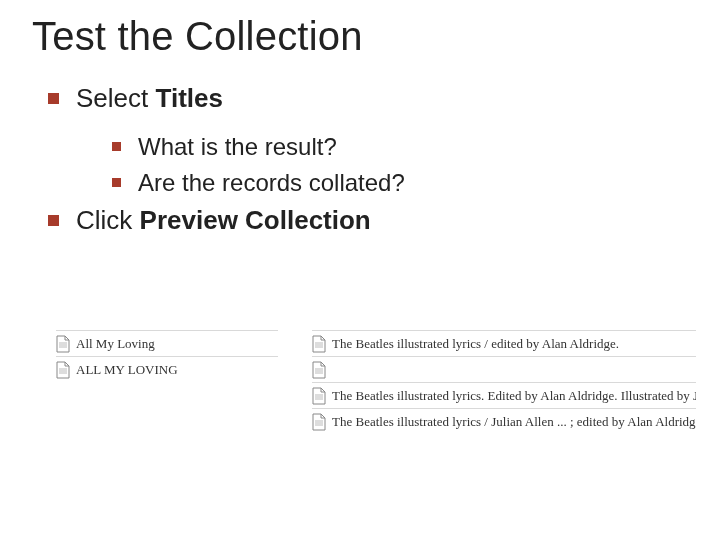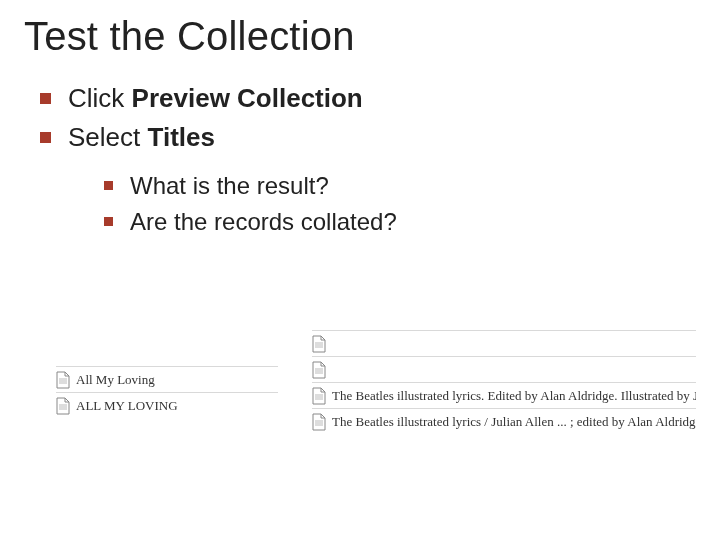--- a/index.html
+++ b/index.html
@@ -9,21 +9,21 @@
     width: 720px;
     height: 540px;
     font-family: Verdana, Geneva, sans-serif;
     color: #222;
     overflow: hidden;
   }
   .slide {
     box-sizing: border-box;
     width: 720px;
     height: 540px;
-    padding: 10px 24px 0 16px;
+    padding: 10px 24px 0 24px;
     position: relative;
   }
   .title {
     font-size: 40px;
     font-weight: 400;
     margin: 4px 0 22px 8px;
     letter-spacing: 0.2px;
   }
   ul.level1 {
     list-style: none;
@@ -74,21 +74,21 @@
     position: absolute;
     left: 56px;
     top: 330px;
     width: 640px;
     display: flex;
     gap: 34px;
     font-family: "Times New Roman", Times, serif;
     font-size: 13px;
     color: #333;
   }
-  .col-left  { width: 232px; margin-top: 36px; }
+  .col-left  { width: 232px; }
   .col-right { width: 384px; }
   .row {
     display: flex;
     align-items: center;
     gap: 6px;
     height: 26px;
     border-top: 1px solid #d9d9d9;
     box-sizing: border-box;
     white-space: nowrap;
     overflow: hidden;
@@ -108,29 +108,29 @@
 </style>
 </head>
 <body>
 
 <div class="slide">
 
   <div class="title">Test the Collection</div>
 
   <ul class="level1">
     <li>
-      <span>Click </span><span class="bold">Preview Collection</span>
-    </li>
-    <li>
       <span>Select </span><span class="bold">Titles</span>
 
       <ul class="level2">
         <li>What is the result?</li>
         <li>Are the records collated?</li>
       </ul>
+    </li>
+    <li>
+      <span>Click </span><span class="bold">Preview Collection</span>
     </li>
   </ul>
 
   <div class="results">
     <div class="col-left">
       <div class="row">
         <span class="doc-icon">
           <svg width="14" height="18" viewBox="0 0 14 18">
               <path d="M1 1h8l4 4v12H1z" fill="#fff" stroke="#888"></path>
               <path d="M9 1v4h4" fill="none" stroke="#888"></path>
@@ -153,20 +153,21 @@
 
     <div class="col-right">
       <div class="row">
         <span class="doc-icon">
           <svg width="14" height="18" viewBox="0 0 14 18">
               <path d="M1 1h8l4 4v12H1z" fill="#fff" stroke="#888"></path>
               <path d="M9 1v4h4" fill="none" stroke="#888"></path>
               <path d="M3 8h8M3 10h8M3 12h8" stroke="#bbb"></path>
             </svg>
         </span>
+        <span class="txt">The Beatles illustrated lyrics / edited by Alan Aldridge.</span>
       </div>
       <div class="row">
         <span class="doc-icon">
           <svg width="14" height="18" viewBox="0 0 14 18">
               <path d="M1 1h8l4 4v12H1z" fill="#fff" stroke="#888"></path>
               <path d="M9 1v4h4" fill="none" stroke="#888"></path>
               <path d="M3 8h8M3 10h8M3 12h8" stroke="#bbb"></path>
             </svg>
         </span>
       </div>

